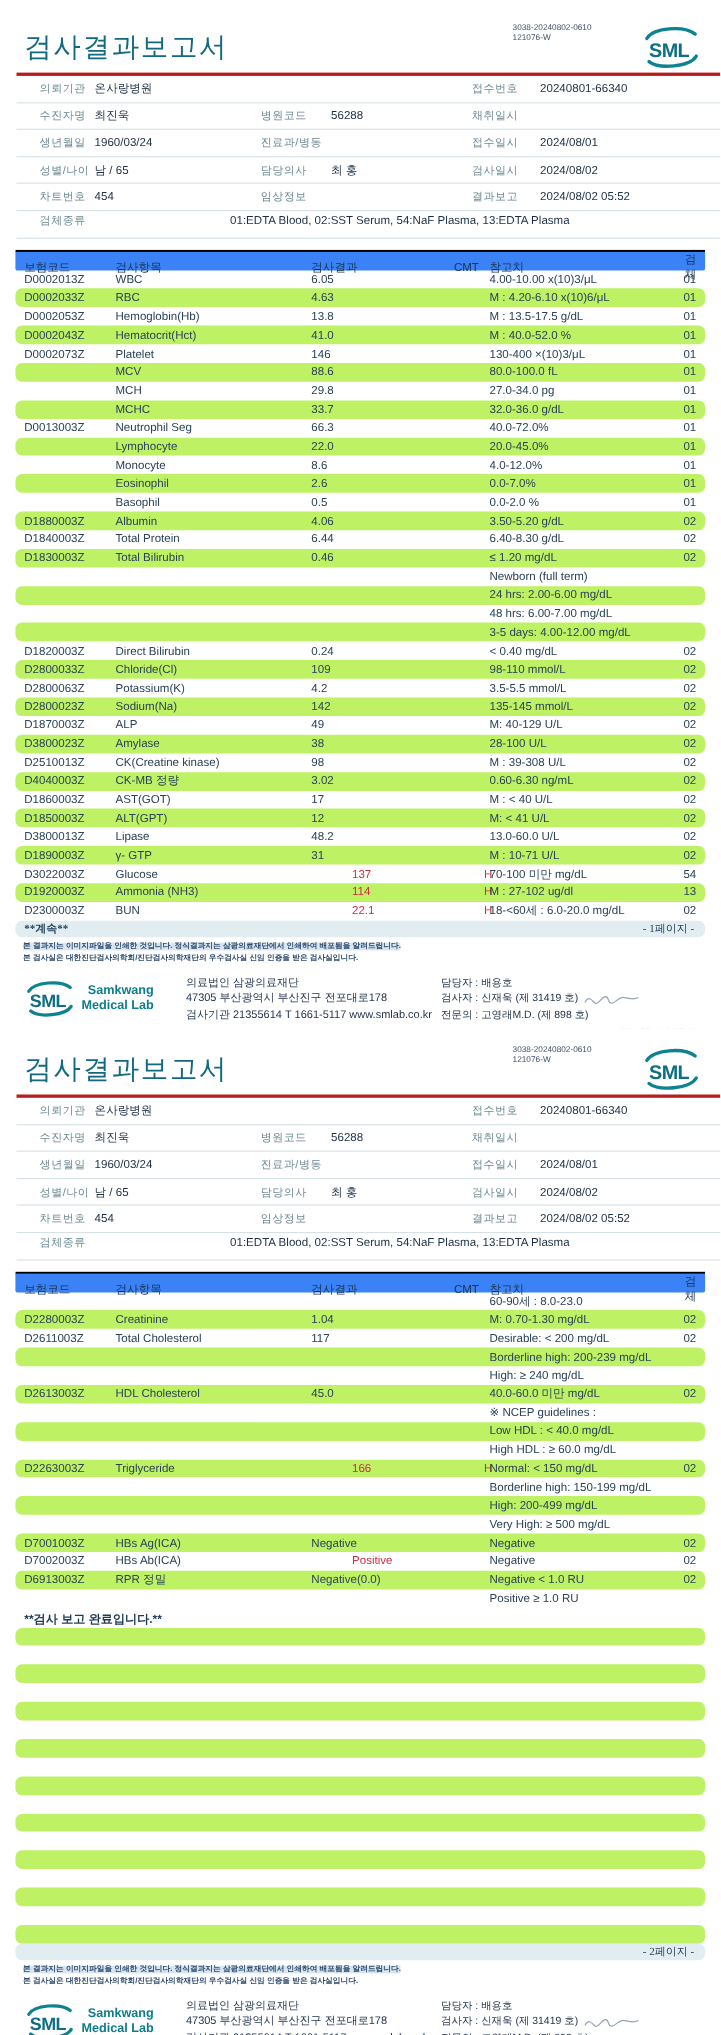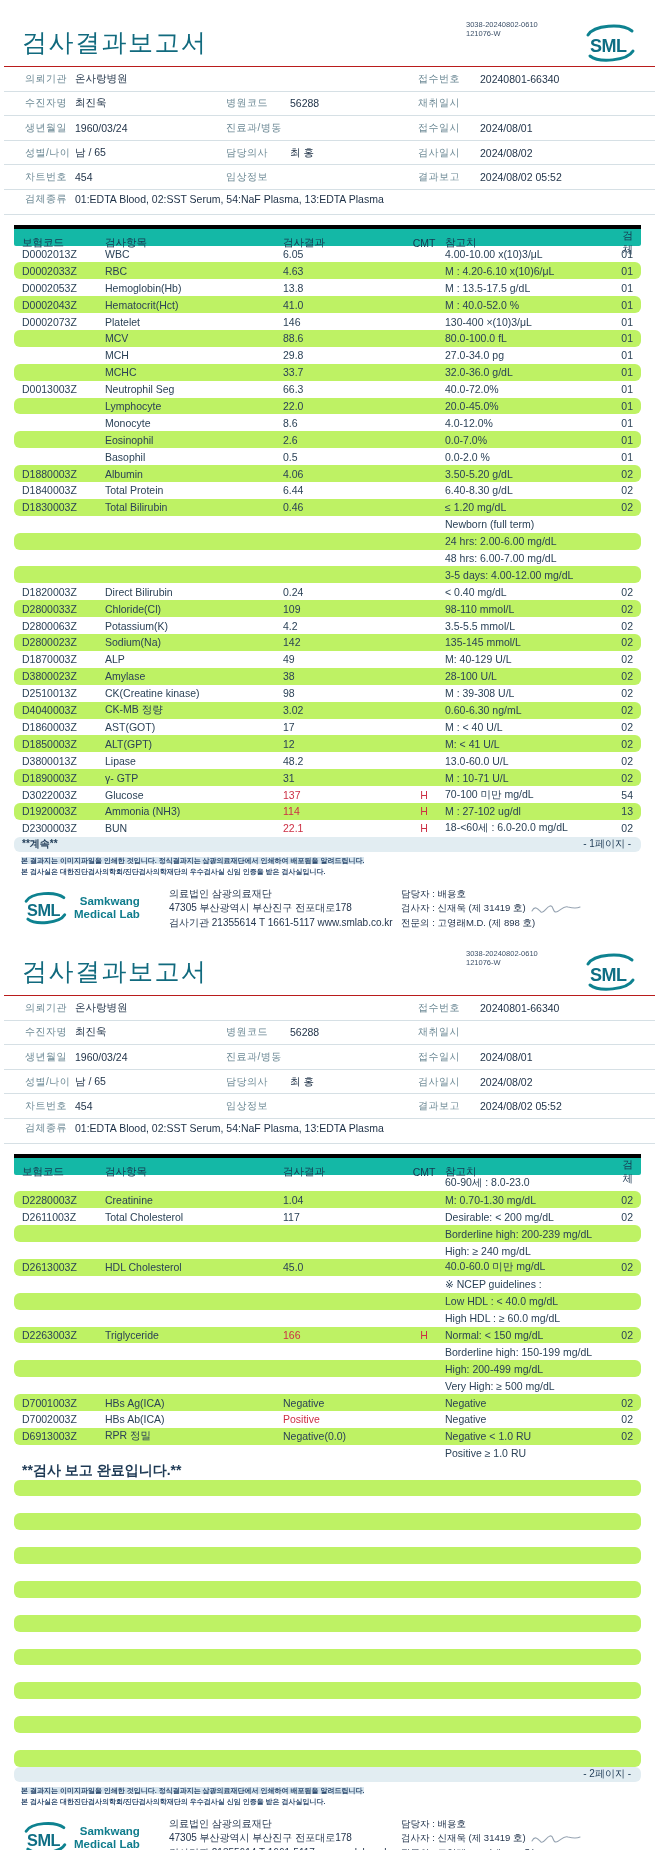--- a/index.html
+++ b/index.html
@@ -9,45 +9,45 @@
   .sheet.p2{height:915px;}
 
   
   .sheet-head{position:relative;margin:26px 14px 0 14px;height:38px;}
   .p2 .sheet-head{margin-top:20px;}
   .report-title{margin:0;padding-left:8px;font-size:25px;font-weight:normal;color:#116a7e;letter-spacing:1.5px;}
   .doc-no{position:absolute;left:452px;top:-6px;font-size:7.5px;line-height:9px;color:#3c5068;}
   .sml-mark{position:absolute;right:4px;top:-4px;}
 
   
-  .info-grid{margin:2px 0 0 4px;border-top:1px solid #b91c1c;}
+  .info-grid{margin:2px 0 0 15px;border-top:3px solid #b91c1c;}
   .info-row{display:grid;grid-template-columns:50px 151px 64px 128px 62px 1fr;
     padding:0 14px 0 21px;height:23.6px;align-items:center;border-bottom:1px solid #d6e0e5;}
   .info-row .lab{font-size:10px;color:#6b8894;letter-spacing:0.5px;}
   .info-row .val{font-size:10.5px;color:#1c2f45;}
-  .info-row.wide .v1{grid-column:2/7;}
+  .info-row.wide .v1{grid-column:2/7;text-align:center;}
 
   
   .results{margin:10px 0 0 0;}
   .t-head,.t-row{display:grid;grid-template-columns:83px 178px 120px 42px 174px 1fr;
     padding:0 8px;margin:0 14px;align-items:center;}
-  .t-head{height:17px;background:#14b8a6;border-top:4px solid #000000;
+  .t-head{height:17px;background:#3b82f6;border-top:2px solid #000000;
     font-size:10.5px;color:#17344f;border-radius:0 0 2px 2px;}
   .t-row{height:16.9px;font-size:10.5px;color:#2b4257;}
   .t-row.shade{background:#bef264;border-radius:6px;}
   .t-row.empty{height:16.9px;}
   .c-cmt,.h-cmt{text-align:center;}
   .c-smp,.h-smp{text-align:right;}
-  .t-row.hl .c-res,.t-row.hl .c-cmt{color:#cc2f44;}
-  .note-row{margin:0 14px;padding:1px 8px 0 8px;height:16.9px;font-size:14px;
+  .t-row.hl .c-res,.t-row.hl .c-cmt{color:#cc2f44;margin-left:37px;}
+  .note-row{margin:0 14px;padding:1px 8px 0 8px;height:16.9px;font-size:11px;
     font-weight:bold;color:#1e3a55;display:flex;align-items:center;}
 
   
   .pagebar{display:flex;justify-content:space-between;align-items:center;background:#e2edf2;
-    border-radius:6px;height:15px;margin:0 14px;padding:0 10px 0 8px;font-size:10px;color:#1e3a55;}
+    border-radius:6px;height:15px;margin:0 14px;padding:0 10px 0 8px;font-size:10px;color:#1e3a55;font-family:Liberation Serif, serif;}
   .cont-label{font-weight:bold;}
   .page-label{font-size:10px;}
   .disclaimers{margin:3px 14px 0 21px;font-size:7px;font-weight:bold;line-height:11px;color:#2d4a6e;}
   .disc1 span{background:#d8e6ef;}
 
   
   .sheet-foot{display:flex;margin:9px 14px 0 21px;}
   .f-logo{width:148px;display:flex;align-items:center;gap:5px;}
   .f-logo .names{font-size:11.5px;font-weight:bold;color:#0f7c8c;line-height:13px;text-align:right;}
   .f-org{width:232px;font-size:10px;line-height:14.5px;color:#24364e;padding-top:1px;}

